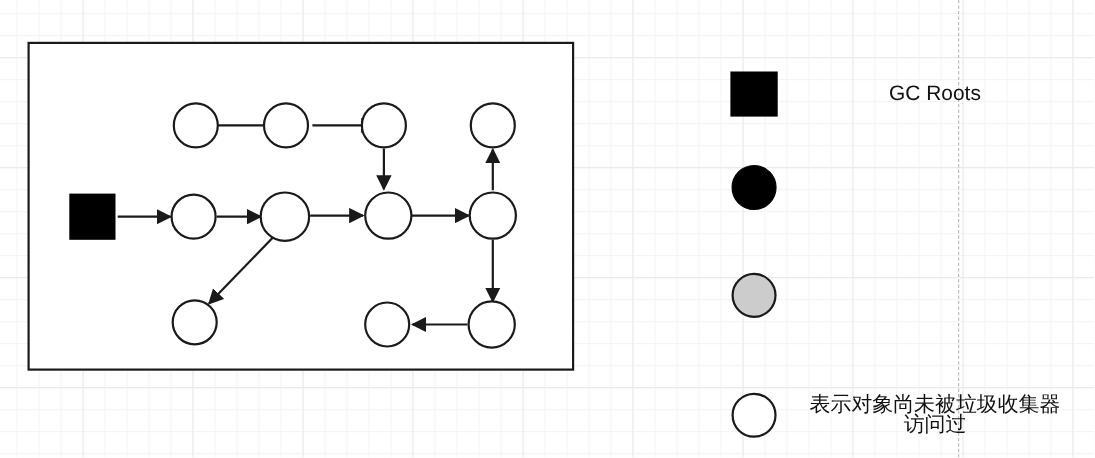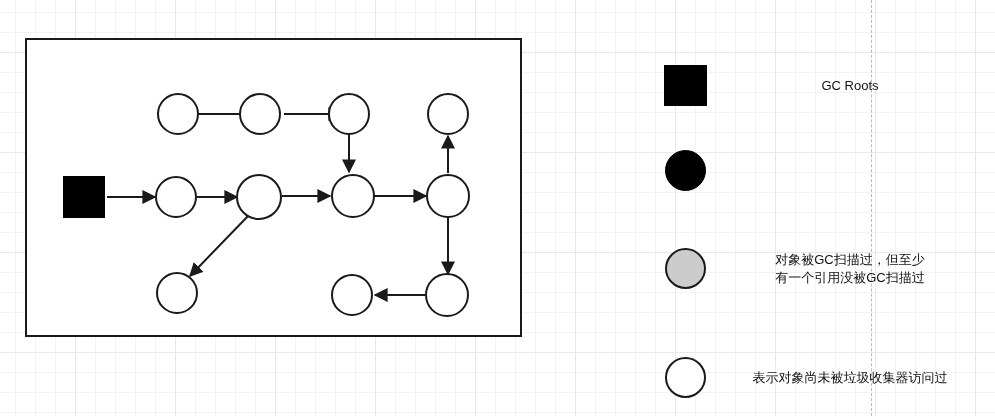--- a/index.html
+++ b/index.html
@@ -98,21 +98,21 @@
     border-radius: 50%;
     box-sizing: border-box;
   }
   .sw-circle.black  { background: #000000; border: 1px solid #000000; }
   .sw-circle.gray   { background: #cccccc; border: 2px solid #1a1a1a; }
   .sw-circle.white  { background: #ffffff; border: 2px solid #1a1a1a; }
 
   .legend-label {
     flex: 1 1 auto;
     text-align: center;
-    font-size: 13px;
+    font-size: 19px;
     line-height: 18px;
     color: #111111;
     white-space: pre-line;
     padding-right: 10px;
   }
 </style>
 </head>
 <body>
 
 <div id="canvas"></div>
@@ -180,22 +180,20 @@
   <div class="legend-row" style="top:95px;">
     <div class="legend-swatch">
       <div class="sw-circle black"></div>
     </div>
   </div>
 
   <div class="legend-row" style="top:193px;">
     <div class="legend-swatch">
       <div class="sw-circle gray"></div>
     </div>
-    <div class="legend-label">对象被GC扫描过，但至少
-有一个引用没被GC扫描过</div>
   </div>
 
   <div class="legend-row" style="top:302px;">
     <div class="legend-swatch">
       <div class="sw-circle white"></div>
     </div>
     <div class="legend-label">表示对象尚未被垃圾收集器访问过</div>
   </div>
 
 </div>

